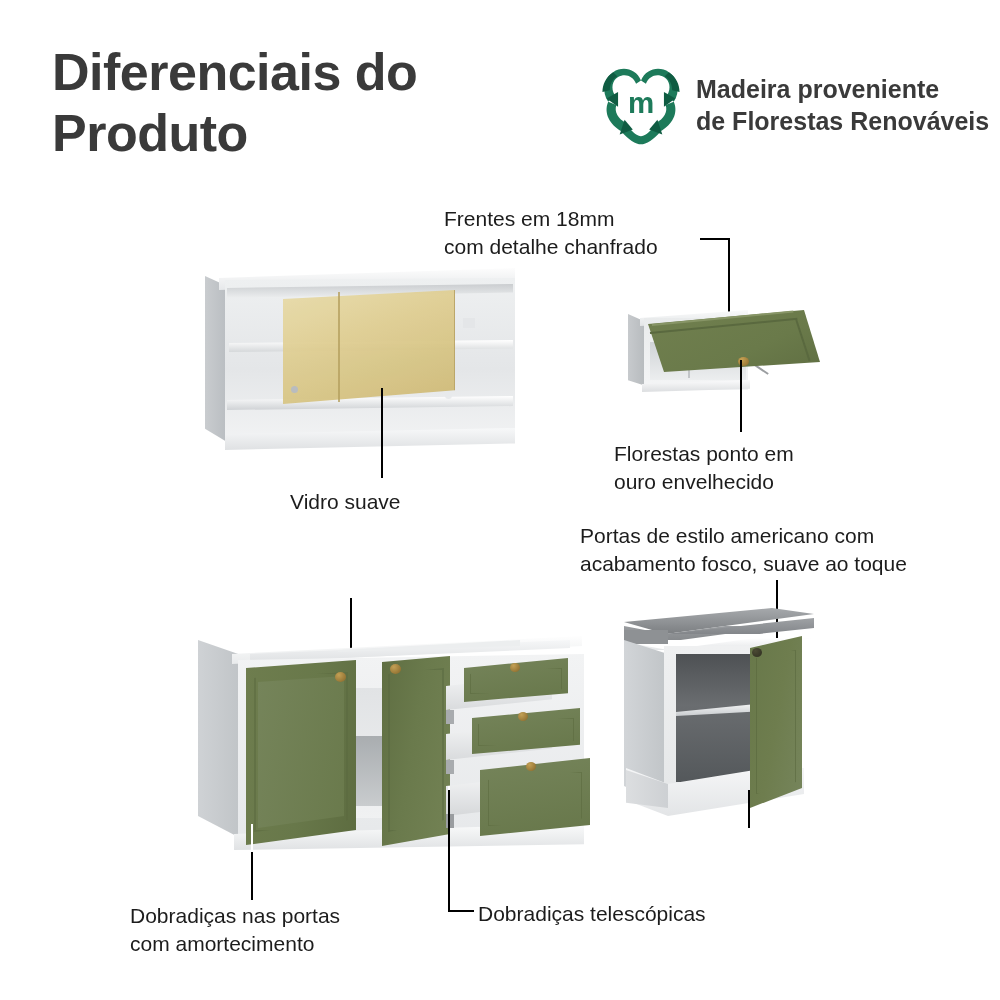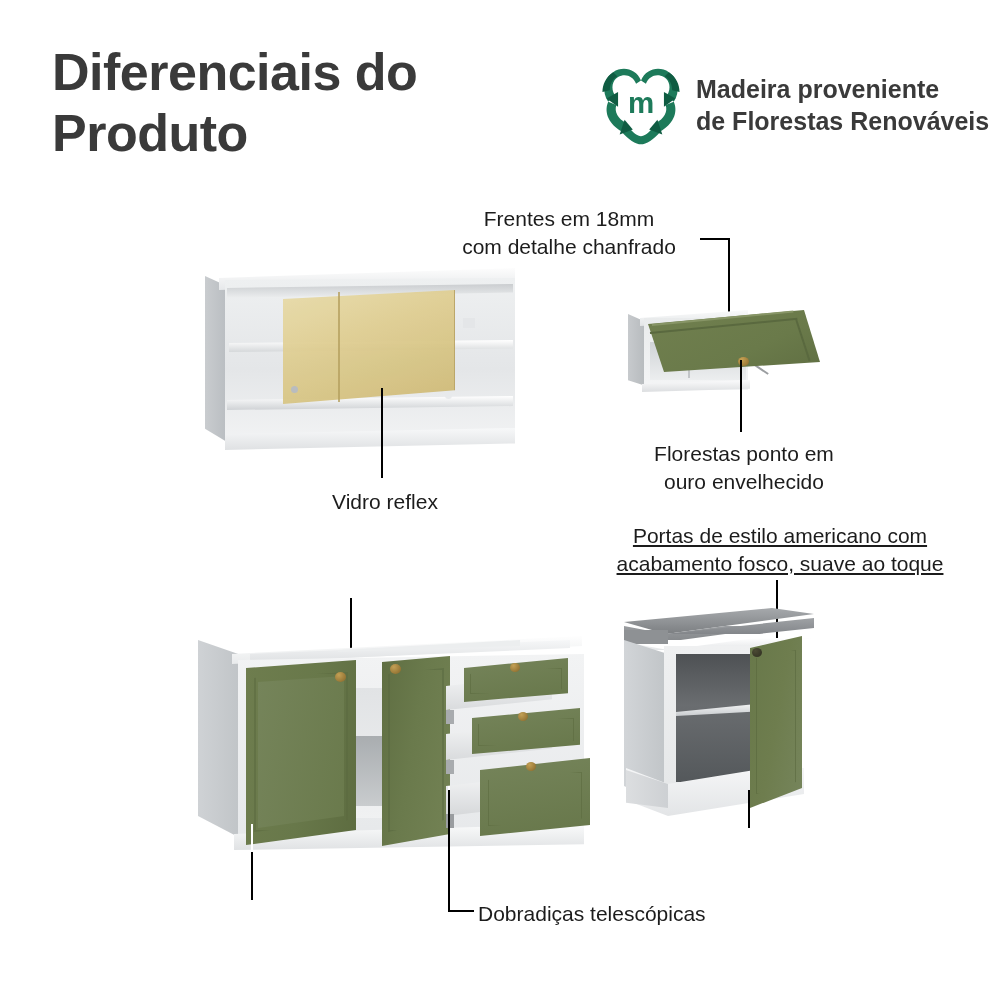--- a/index.html
+++ b/index.html
@@ -20,21 +20,21 @@
   #eco-badge { position:absolute; left:600px; top:62px; display:flex; align-items:center; gap:14px; }
   #eco-badge .logo { width:82px; height:86px; flex:none; }
   #eco-badge .eco-text {
     font-size:25px; font-weight:bold; color:#3a3a3a;
     line-height:1.28; white-space:pre-line;
   }
 
   
   .callout {
     position:absolute; font-size:21px; color:#1c1c1c;
-    line-height:1.32; white-space:pre-line; text-align:center;
+    line-height:1.32; white-space:pre-line; text-align:left;
   }
 
   
   .leader { position:absolute; background:#000; }
   .leader.v { width:2px; }
   .leader.h { height:2px; }
   .leader.white { background:#ffffff; }
 
   
   .fig { position:absolute; }
@@ -115,21 +115,21 @@
     <div class="panel" style="left:133px; top:24px; width:1.5px; height:110px;
          background:#b9a濃60; background:#b5a05f; opacity:.8;"></div>
 
     <div class="panel" style="left:86px; top:118px; width:7px; height:7px; border-radius:50%; background:#b9bcbf;"></div>
     <div class="panel" style="left:240px; top:124px; width:7px; height:7px; border-radius:50%; background:#e8eaec;"></div>
 
     <div class="panel" style="left:258px; top:50px; width:12px; height:10px; background:#e4e6e8;"></div>
   </div>
 
   <div class="leader v" style="left:381px; top:388px; height:90px;"></div>
-  <div class="callout" style="left:290px; top:488px; width:190px;">Vidro reflex</div>
+  <div class="callout" style="left:290px; top:488px; width:190px;">Vidro suave</div>
 
   <div class="fig" style="left:628px; top:310px; width:188px; height:90px;">
 
     <div class="panel" style="left:0; top:4px; width:18px; height:72px;
          background:linear-gradient(90deg,#c7cacd,#b6babd);
          clip-path:polygon(0 0,100% 8px,100% 100%,0 92%);"></div>
 
     <div class="panel" style="left:12px; top:0; width:108px; height:16px;
          background:linear-gradient(180deg,#fafbfb,#e3e5e7);
          clip-path:polygon(0 8px,100% 0,100% 10px,0 16px);"></div>
@@ -159,21 +159,21 @@
          background:#5a693f; transform:rotate(72deg); transform-origin:left center;"></div>
 
     <div class="panel" style="left:110px; top:47px; width:11px; height:9px; border-radius:50%;
          background:radial-gradient(circle at 35% 30%,#c9a355,#8a6a2c);"></div>
   </div>
 
   <div class="leader v" style="left:740px; top:360px; height:72px;"></div>
   <div class="callout" style="left:614px; top:440px; width:260px;">Florestas ponto em
 ouro envelhecido</div>
 
-  <div class="callout" style="left:580px; top:522px; width:400px;text-decoration:underline;">Portas de estilo americano com
+  <div class="callout" style="left:580px; top:522px; width:400px;">Portas de estilo americano com
 acabamento fosco, suave ao toque</div>
   <div class="leader v" style="left:776px; top:580px; height:62px;"></div>
   <div class="leader v white" style="left:776px; top:642px; height:60px;"></div>
 
   <div class="leader v" style="left:350px; top:598px; height:56px;"></div>
 
   <div class="fig" style="left:198px; top:618px; width:400px; height:240px;">
 
     <div class="panel" style="left:0; top:22px; width:46px; height:200px;
          background:linear-gradient(90deg,#cfd2d5,#bfc3c6);
@@ -260,20 +260,22 @@
          clip-path:polygon(0 12px,100% 0,100% 86%,0 100%);"></div>
     <div class="panel" style="left:290px; top:154px; width:94px; height:54px;
          border:1.5px solid #5b6a3f; opacity:.6;
          clip-path:polygon(0 8px,100% 0,100% 86%,0 100%);"></div>
     <div class="panel" style="left:328px; top:144px; width:10px; height:9px; border-radius:50%;
          background:radial-gradient(circle at 35% 30%,#c3a055,#846528);"></div>
   </div>
 
   <div class="leader v white" style="left:251px; top:824px; height:28px;"></div>
   <div class="leader v" style="left:251px; top:852px; height:48px;"></div>
+  <div class="callout" style="left:130px; top:902px; width:250px;">Dobradiças nas portas
+com amortecimento</div>
 
   <div class="leader v white" style="left:448px; top:786px; height:16px;"></div>
   <div class="leader v" style="left:448px; top:790px; height:122px;"></div>
   <div class="leader h" style="left:448px; top:910px; width:26px;"></div>
   <div class="callout" style="left:478px; top:900px; width:260px; text-align:left;">Dobradiças telescópicas</div>
 
   <div class="fig" style="left:614px; top:608px; width:244px; height:222px;">
 
     <div class="panel" style="left:10px; top:0; width:190px; height:30px;
          background:linear-gradient(180deg,#a6a9ac,#75787b);

